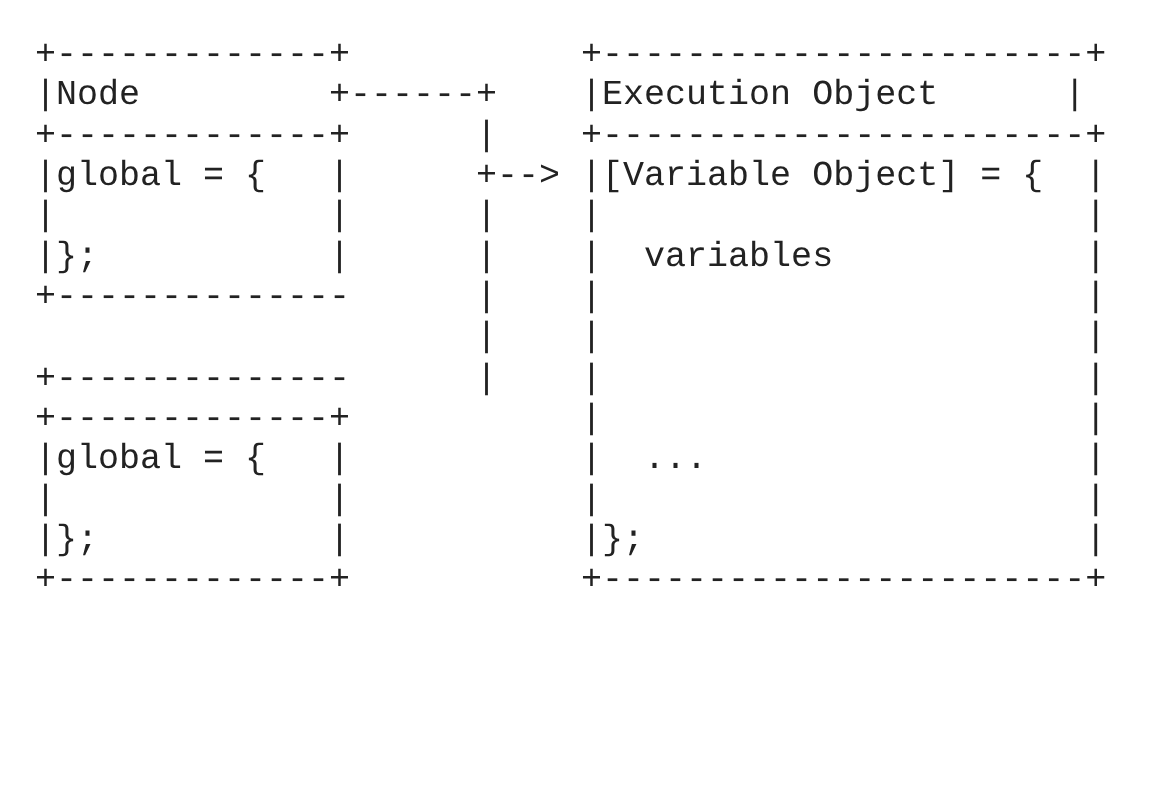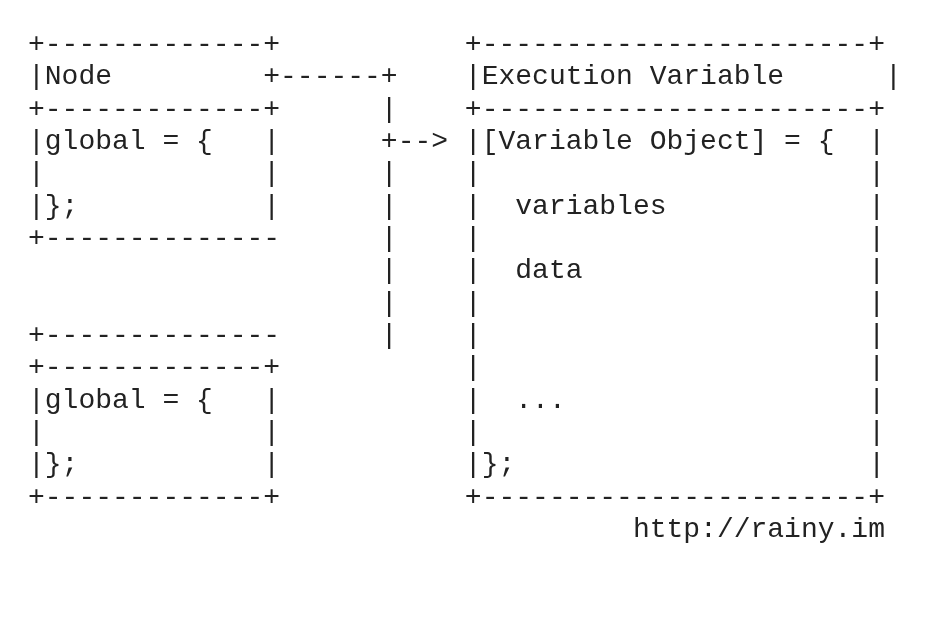--- a/index.html
+++ b/index.html
@@ -29,29 +29,27 @@
     white-space: pre;
     height: 32.35px;
   }
 </style>
 </head>
 <body>
 
 <div class="screen">
   <div class="ascii-art">
     <div class="ascii-line">+-------------+           +-----------------------+</div>
-    <div class="ascii-line">|Node         +------+    |Execution Variable      |</div>
+    <div class="ascii-line">|Node         +------+    |Execution Object      |</div>
     <div class="ascii-line">+-------------+      |    +-----------------------+</div>
     <div class="ascii-line">|global = {   |      +--&gt; |[Variable Object] = {  |</div>
     <div class="ascii-line">|             |      |    |                       |</div>
     <div class="ascii-line">|};           |      |    |  variables            |</div>
     <div class="ascii-line">+--------------      |    |                       |</div>
-    <div class="ascii-line">                     |    |  data                 |</div>
     <div class="ascii-line">                     |    |                       |</div>
     <div class="ascii-line">+--------------      |    |                       |</div>
     <div class="ascii-line">+-------------+           |                       |</div>
     <div class="ascii-line">|global = {   |           |  ...                  |</div>
     <div class="ascii-line">|             |           |                       |</div>
     <div class="ascii-line">|};           |           |};                     |</div>
     <div class="ascii-line">+-------------+           +-----------------------+</div>
-    <div class="ascii-line">                                    http://rainy.im</div>
   </div>
 </div>
 
 </body></html>

